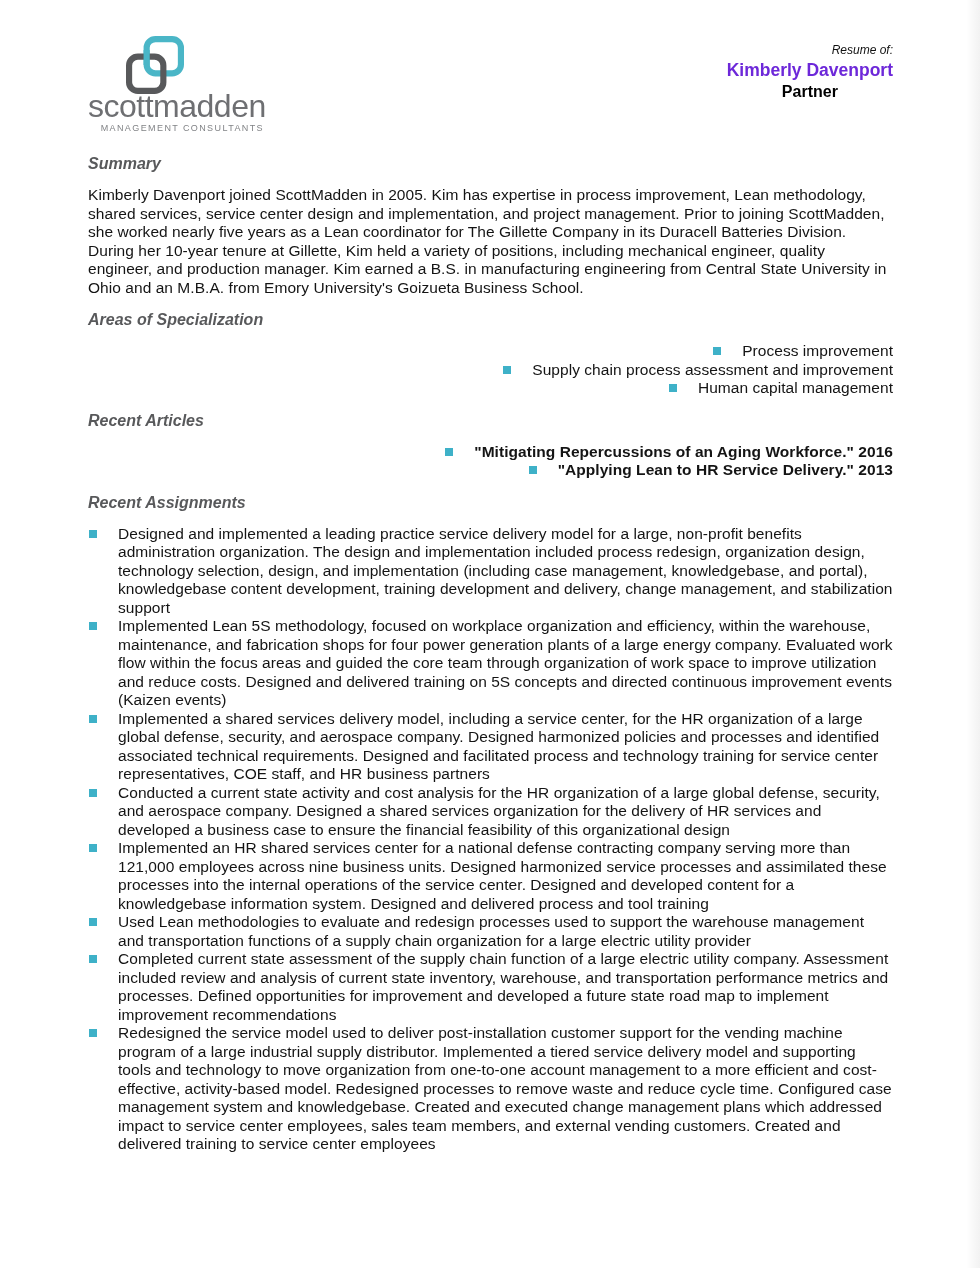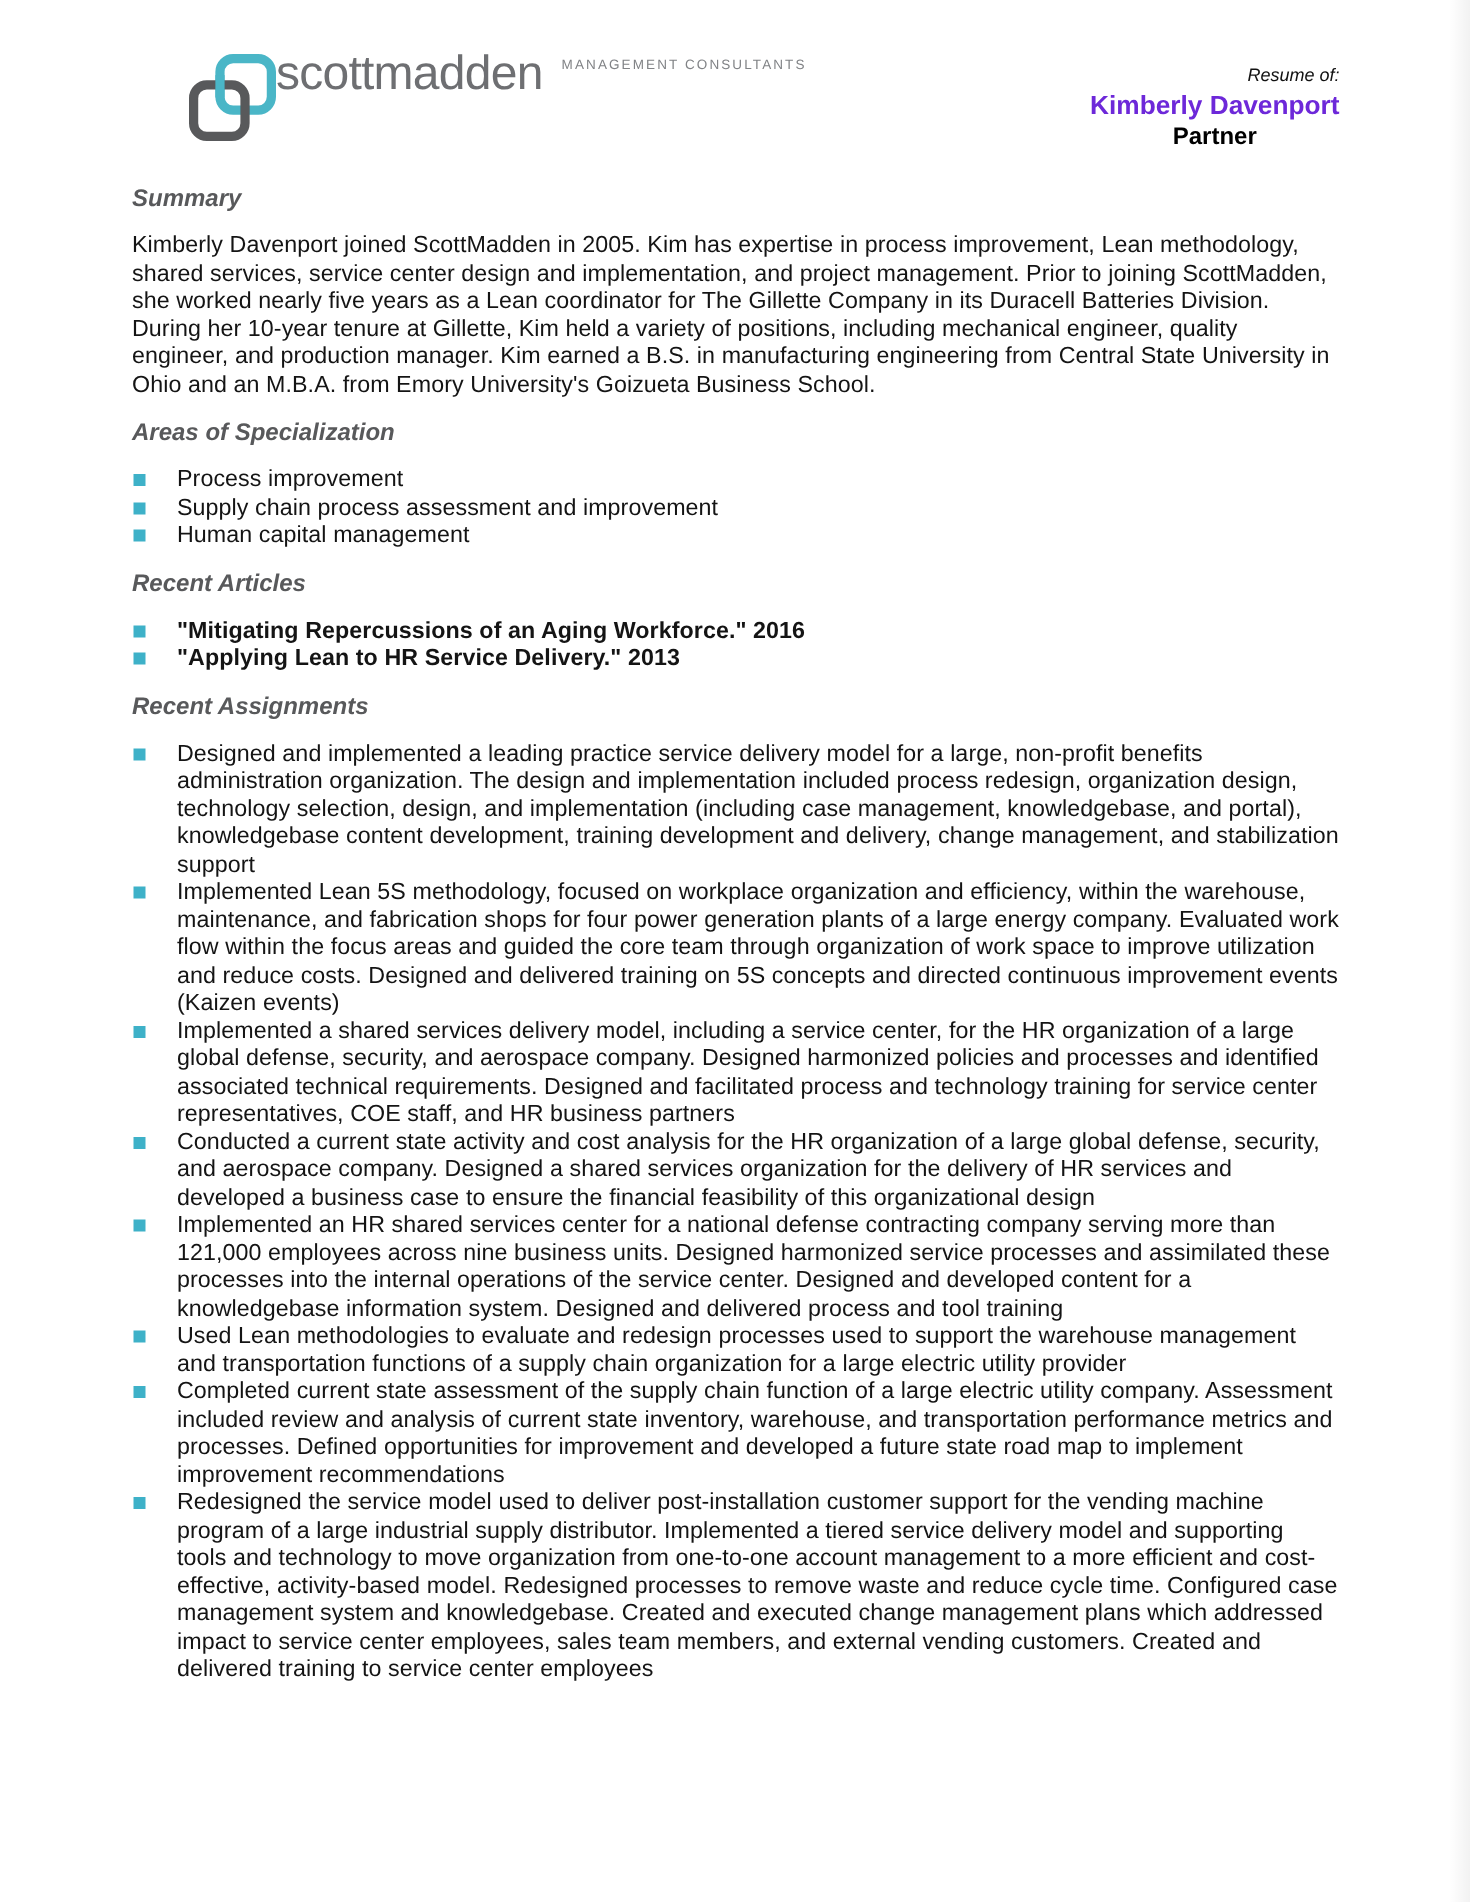--- a/index.html
+++ b/index.html
@@ -17,21 +17,21 @@
   
   .page::after {
     content:"";
     position:absolute; top:0; right:0; width:14px; height:100%;
     background: linear-gradient(to right, rgba(0,0,0,0), rgba(0,0,0,0.05));
     pointer-events:none;
   }
 
   
   .header { display:flex; justify-content:space-between; align-items:flex-start; margin-bottom: 22px; }
-  .logo { display:flex; flex-direction:row; }
+  .logo { display:flex; flex-direction:column; }
   .logo-icon { width:58px; height:58px; margin-left:38px; display:block; }
   .logo-icon .teal { stroke: var(--teal, #4ab6c7); }
   .logo-icon .gray { stroke: var(--lgray, #58595b); }
   .brand {
     font-size: 32px; line-height: 30px; color:#6e6f72;
     letter-spacing: -0.5px; margin-top: -3px;
   }
   .tagline {
     font-size: 9px; color:#818386; letter-spacing: 1.4px;
     text-align: right; margin-top: 2px; width: 176px; align-self: flex-start;
@@ -45,21 +45,21 @@
   .sec {
     font-size: 16px; font-weight: bold; font-style: italic;
     color: var(--heading, #58595b);
     margin: 14px 0 13px 0;
   }
   .body {
     font-size: 15.5px; line-height: 18.5px; letter-spacing: 0.05px;
     margin: 0; color: var(--body, #141414);
   }
   .blist { list-style:none; margin:0; padding:0; }
-  .blist li { display:flex; align-items:flex-start; }
+  .blist li { display:flex; align-items:flex-start;justify-content:flex-end; }
   .sq {
     flex:none; width:8px; height:8px; margin: 5px 0 0 1px;
     background: var(--bullet, #3eb1c8);
   }
   .txt { margin-left: 21px; font-size: 15.5px; line-height: 18.5px; letter-spacing: 0.05px; }
   .bold-items .txt { font-weight: bold; }
 </style>
 </head>
 <body>
 

